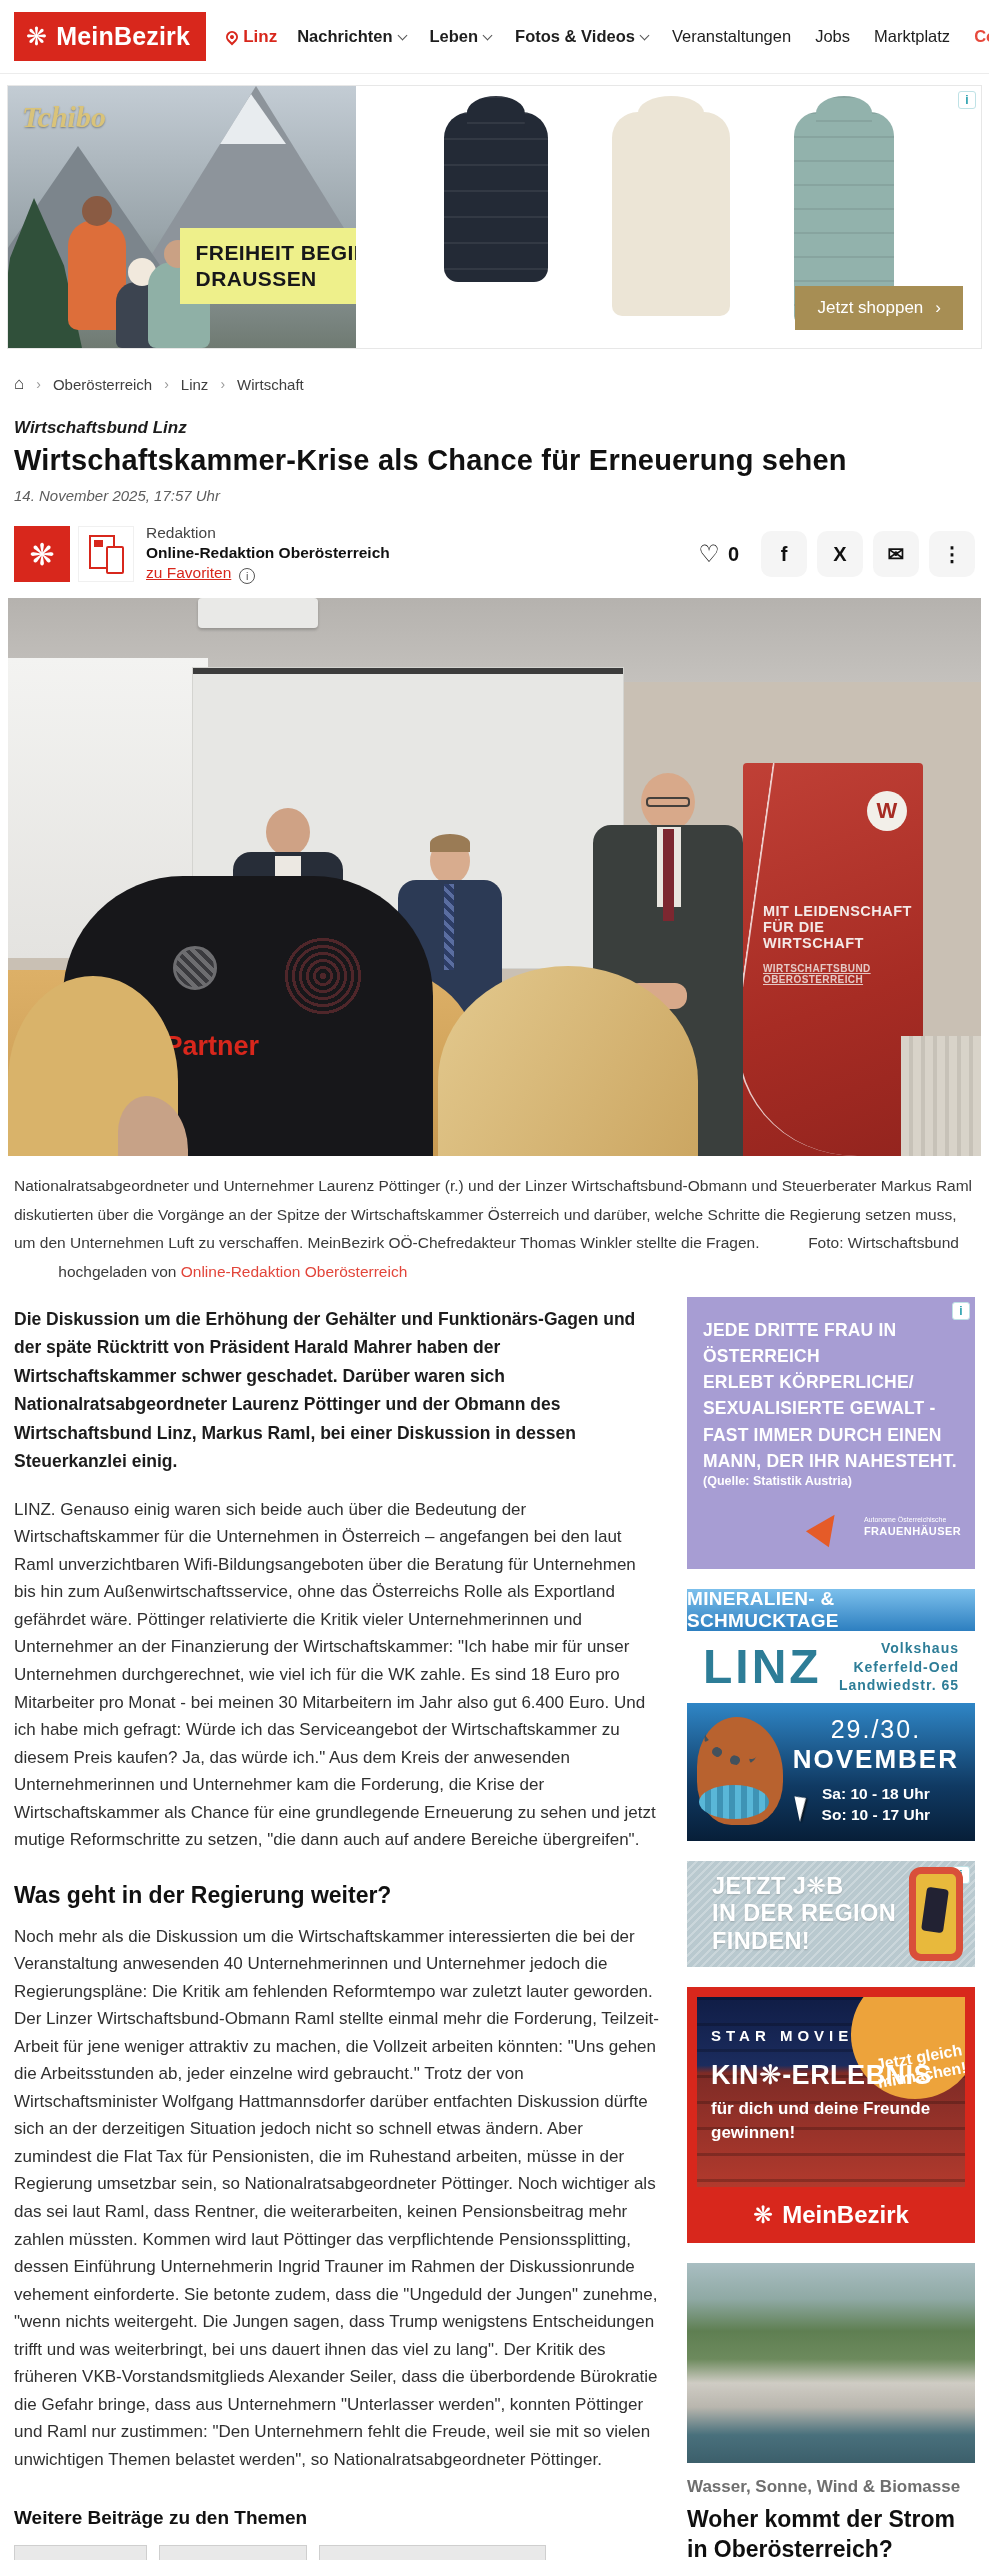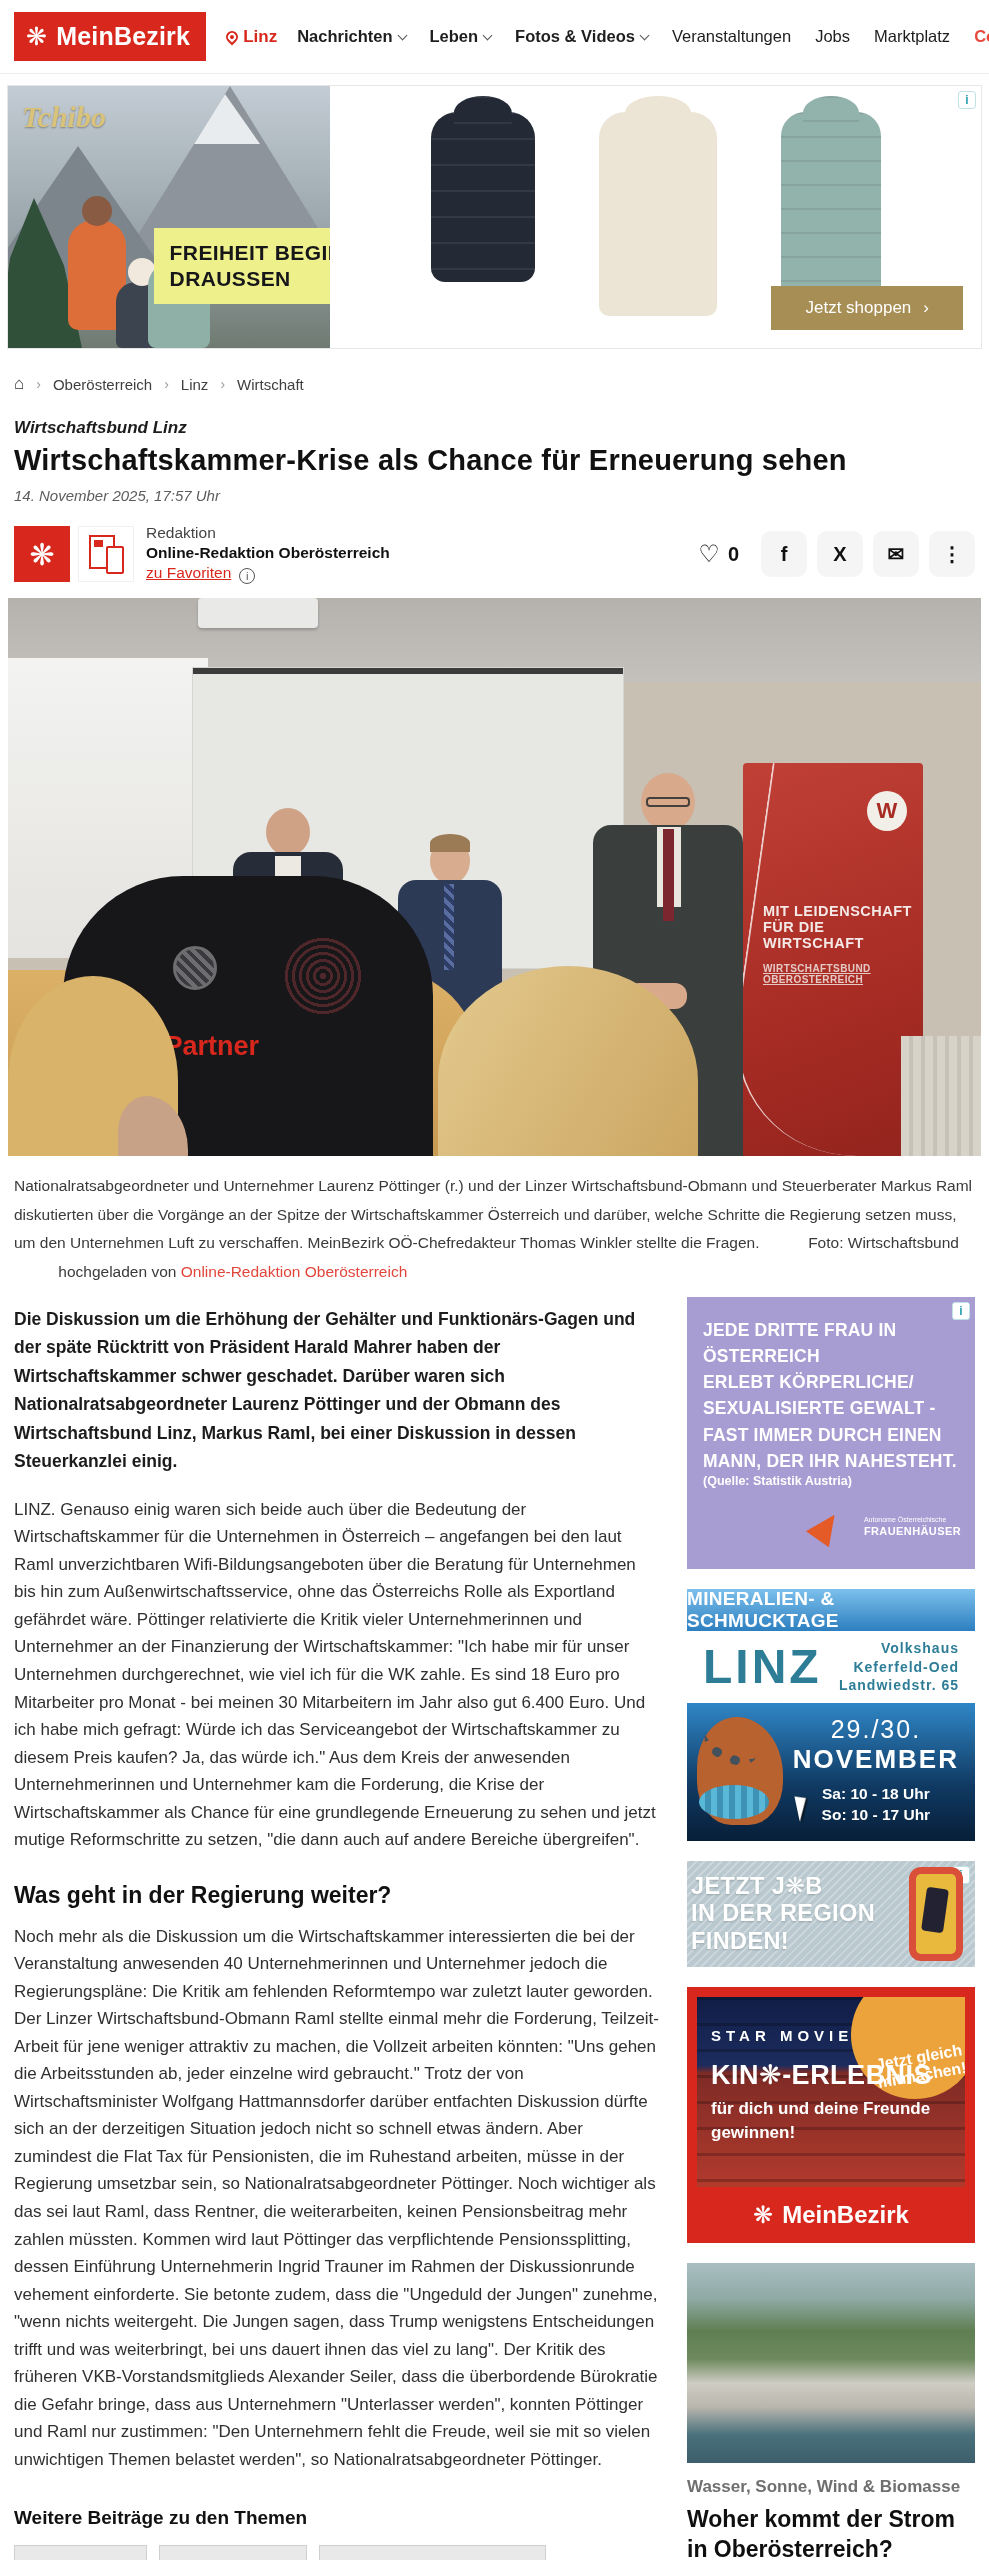--- a/index.html
+++ b/index.html
@@ -12,42 +12,42 @@
   .loc { color:#d8271c; font-weight:bold; font-size:17px; display:flex; align-items:center; gap:5px; }
   .pin { width:12px; height:12px; border:2.5px solid #d8271c; border-radius:50% 50% 50% 0; transform:rotate(-45deg); position:relative; }
   .pin::after{content:"";position:absolute;left:2px;top:2px;width:4px;height:4px;border-radius:50%;background:#d8271c;}
   .nav { display:flex; gap:24px; align-items:center; font-size:16.5px; color:#1e1e1e; }
   .nav .strong { font-weight:bold; }
   .chev { display:inline-block; width:7px; height:7px; border-right:1.6px solid #555; border-bottom:1.6px solid #555; transform:rotate(45deg); margin-left:6px; vertical-align:3px; }
   .community { color:#e6493c; font-weight:bold; }
 
   
   .adbanner { margin:12px 8px 10px; height:262px; display:flex; position:relative; outline:1px solid #e7e7e7; }
-  .ad-left { width:322px; position:relative; overflow:hidden; background:linear-gradient(180deg,#c3ccd4 0%,#9aa5ab 55%,#6f7a72 100%); }
+  .ad-left { width:348px; position:relative; overflow:hidden; background:linear-gradient(180deg,#c3ccd4 0%,#9aa5ab 55%,#6f7a72 100%); }
   .mtn1 { position:absolute; right:-30px; top:0; width:260px; height:210px; background:#8d949b; clip-path:polygon(50% 0,100% 100%,0 100%); }
   .mtn1::after{content:"";position:absolute;left:90px;top:8px;width:70px;height:50px;background:#e8ecef;clip-path:polygon(50% 0,100% 100%,0 100%);}
   .mtn2 { position:absolute; left:-40px; top:60px; width:220px; height:160px; background:#7c858c; clip-path:polygon(50% 0,100% 100%,0 100%); }
   .trees { position:absolute; left:-10px; bottom:0; width:120px; height:150px; background:#30503a; clip-path:polygon(20% 100%,0 100%,10% 40%,30% 0,55% 45%,70% 100%); }
   .p-orange{ position:absolute; left:60px; bottom:18px; width:58px; height:110px; background:#dd6e3a; border-radius:26px 26px 10px 10px; }
   .p-orange::before{content:"";position:absolute;left:14px;top:-24px;width:30px;height:30px;border-radius:50%;background:#8a5b43;}
   .p-teal{ position:absolute; left:140px; bottom:0; width:62px; height:86px; background:#8fb0a6; border-radius:24px 24px 8px 8px; }
   .p-teal::before{content:"";position:absolute;left:16px;top:-22px;width:28px;height:28px;border-radius:50%;background:#caa184;}
   .p-white{ position:absolute; left:108px; bottom:0; width:52px; height:66px; background:#3c4450; border-radius:20px 20px 6px 6px; }
   .p-white::before{content:"";position:absolute;left:12px;top:-24px;width:28px;height:28px;border-radius:50%;background:#f1e9dd;}
   .tchibo { position:absolute; left:14px; top:14px; color:#d9c37a; font-family:"Liberation Serif", serif; font-style:italic; font-weight:bold; font-size:30px; text-shadow:0 1px 2px rgba(0,0,0,.35); }
   .yellowbox { position:absolute; right:-58px; bottom:44px; background:#eef08b; color:#17171a; font-weight:800; font-size:21px; line-height:1.25; padding:12px 16px; letter-spacing:.4px; white-space:pre-line; }
   .ad-right { flex:1; background:#fff; position:relative; display:flex; justify-content:center; align-items:flex-start; gap:64px; padding-top:26px; }
   .coat { position:relative; }
   .coat::before { content:""; position:absolute; left:50%; top:-16px; transform:translateX(-50%); width:56%; height:34px; border-radius:50% 50% 0 0; background:inherit; }
   .coat1 { width:104px; height:170px; background:#232a36; border-radius:26px 26px 14px 14px;
            background-image:repeating-linear-gradient(180deg, rgba(255,255,255,.07) 0 2px, transparent 2px 26px); }
   .coat2 { width:118px; height:204px; background:#ece5d6; border-radius:26px 26px 10px 10px; }
   .coat3 { width:100px; height:212px; background:#92b2ac; border-radius:24px 24px 8px 8px;
            background-image:repeating-linear-gradient(180deg, rgba(0,0,0,.08) 0 2px, transparent 2px 24px); }
-  .shopbtn { position:absolute; right:18px; bottom:18px; background:#a78e54; color:#fff; font-size:17px; padding:12px 34px; display:flex; gap:12px; align-items:center; }
+  .shopbtn { position:absolute; right:18px; bottom:18px; background:#a78e54; color:#fff; font-size:17px; padding:12px 22px; display:flex; gap:12px; align-items:center; }
   .info-badge { position:absolute; top:5px; right:5px; width:18px; height:18px; background:#fff; color:#2aa1af; border:1px solid #bfe2e6; border-radius:3px; font-size:12px; line-height:16px; text-align:center; font-weight:bold; }
 
   
   .crumbs { display:flex; gap:12px; align-items:center; padding:16px 14px 4px; font-size:15px; color:#3f3f3f; }
   .crumb-sep { color:#9a9a9a; font-size:14px; }
   .house { font-size:17px; color:#333; }
   .kicker { margin:20px 14px 4px; font-weight:800; font-size:17px; color:#1c1c1c;font-style:italic; }
   h1.title { margin:6px 14px 10px; font-size:29px; font-weight:800; color:#111; letter-spacing:.2px; }
   .date { margin:0 14px; font-size:15px; color:#5d5d5d;font-style:italic; }
 
@@ -144,21 +144,21 @@
   .venue { color:#2d7d97; font-weight:700; font-size:14px; text-align:right; line-height:1.3; white-space:pre-line; letter-spacing:1px; }
   .ad2-bot { flex:1; background:linear-gradient(180deg,#2f86c6 0%,#103a63 60%,#071e38 100%); position:relative; color:#fff; }
   .ad2-dates { position:absolute; right:16px; top:12px; text-align:center; }
   .d1 { font-size:25px; font-weight:400; letter-spacing:2px; }
   .d2 { font-size:26px; font-weight:800; letter-spacing:2px; }
   .hrs { font-size:15.5px; font-weight:700; margin-top:8px; line-height:1.4; white-space:pre-line; }
   .bust { position:absolute; left:10px; top:14px; width:86px; height:108px; background:#b8622f; border-radius:46% 54% 40% 40%; }
   .bust::before { content:""; position:absolute; left:6px; top:10px; width:56px; height:26px; border-radius:50%; border-bottom:10px dotted #43515c; transform:rotate(25deg); }
   .bust::after { content:""; position:absolute; left:2px; bottom:6px; width:70px; height:34px; border-radius:50%; background:repeating-linear-gradient(90deg,#59b7d8 0 6px,#3e93b5 6px 12px); }
   .cursor { position:absolute; left:110px; bottom:20px; width:0; height:0; border-left:11px solid #fff; border-bottom:22px solid transparent; border-top:4px solid transparent; transform:rotate(-12deg); filter:drop-shadow(1px 1px 1px #000); }
-  .ad3 { height:106px; background:#b9c9cf; background-image:repeating-linear-gradient(135deg, rgba(255,255,255,.25) 0 2px, transparent 2px 6px); padding:12px 4px; }
+  .ad3 { height:106px; background:#b9c9cf; background-image:repeating-linear-gradient(135deg, rgba(255,255,255,.25) 0 2px, transparent 2px 6px); padding:12px 25px; }
   .ad3-text { color:#fff; font-weight:800; font-size:23.5px; line-height:1.18; letter-spacing:.4px; text-shadow:0 1px 2px rgba(0,0,0,.18); }
   .phonehand { position:absolute; right:12px; top:6px; width:54px; height:94px; background:#e8b93c; border:7px solid #d94f3a; border-radius:12px; }
   .phonehand::after { content:""; position:absolute; left:8px; top:14px; width:22px; height:44px; background:#223; border-radius:4px; transform:rotate(8deg); }
   .ad4 { height:256px; background:#d8271c; padding:10px 10px 0; }
   .ad4-img { height:190px; position:relative; overflow:hidden;
      background:linear-gradient(180deg,#101d46 0%,#1b2c5e 36%,#7e2b26 40%,#b23a2d 100%);
      background-image:repeating-linear-gradient(180deg, rgba(0,0,0,.22) 0 3px, transparent 3px 26px), linear-gradient(180deg,#101d46 0%,#1b2c5e 36%,#7e2b26 40%,#b23a2d 100%); }
   .starmovie { position:absolute; left:14px; top:30px; color:#fff; letter-spacing:5px; font-size:15px; font-weight:600; }
   .circlebadge { position:absolute; right:-14px; top:-26px; width:128px; height:128px; border-radius:50%; background:#eda33b; color:#fff; font-weight:700; font-size:16px; display:flex; align-items:flex-end; justify-content:center; text-align:center; transform:rotate(-10deg); padding:14px; }
   .ad4-title { position:absolute; left:14px; top:62px; color:#fff; font-weight:800; font-size:27px; letter-spacing:.5px; }

